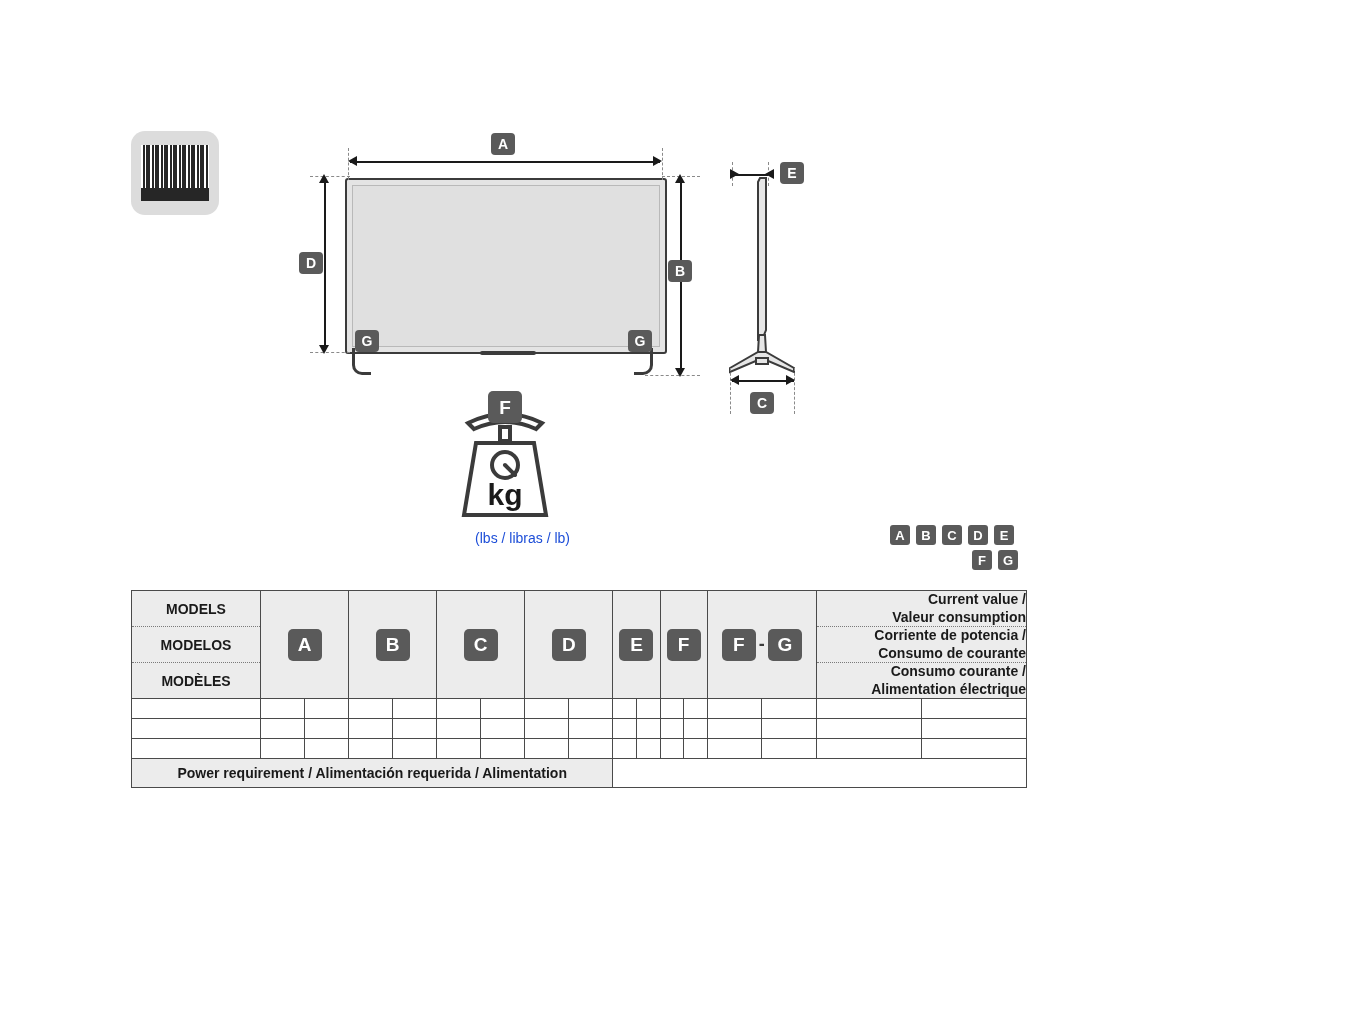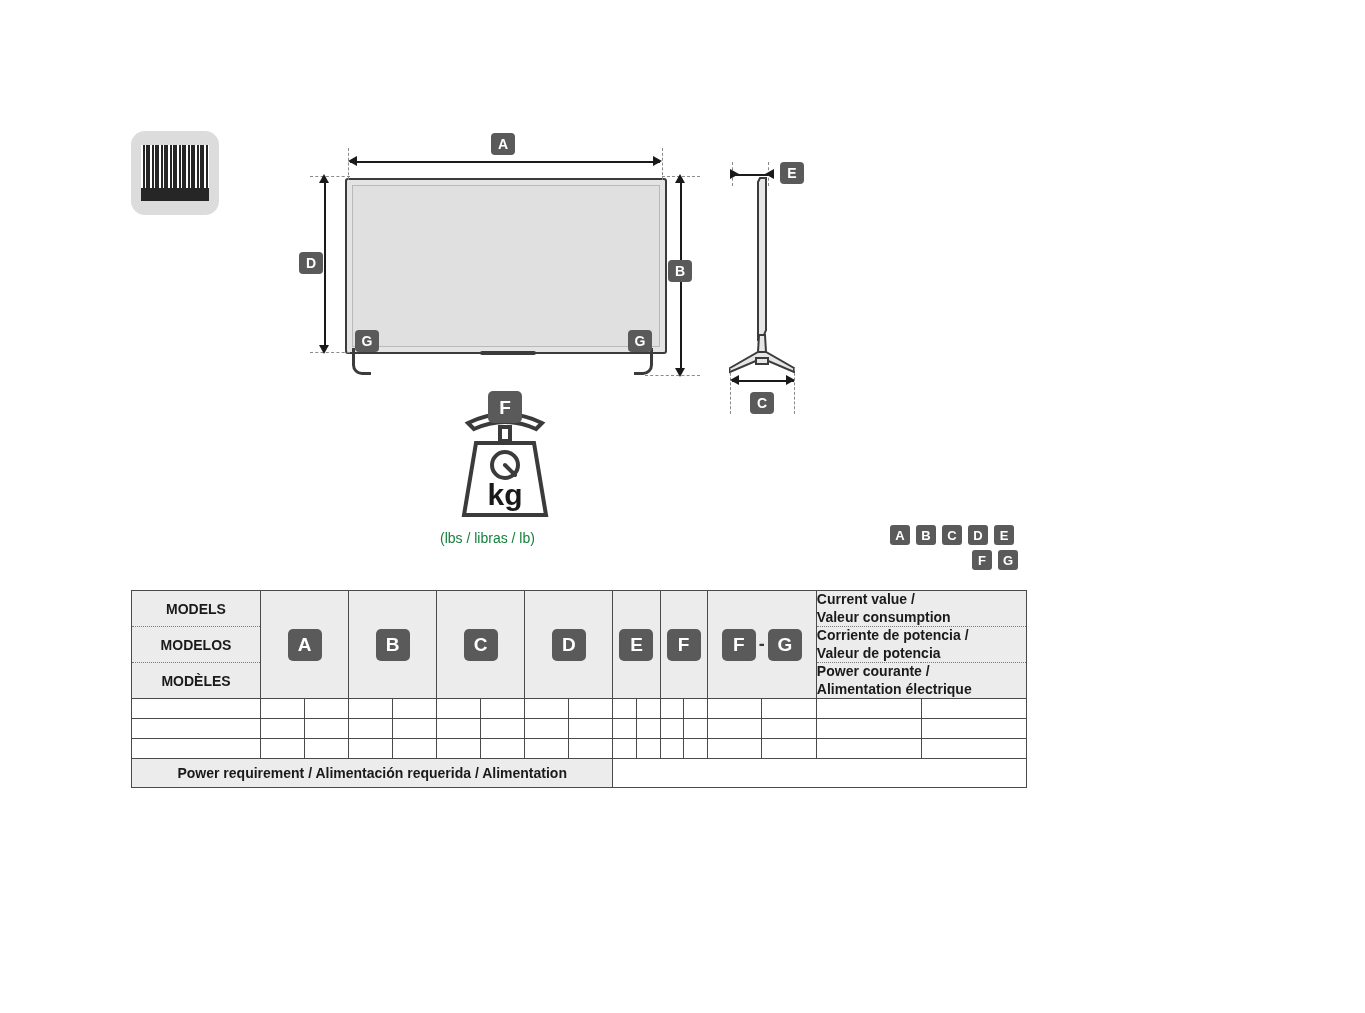--- a/index.html
+++ b/index.html
@@ -161,23 +161,23 @@
     left: 450px;
     top: 395px;
     width: 110px;
     height: 160px;
   }
   #scale-caption {
     position: absolute;
     left: 440px;
     top: 530px;
     width: 130px;
-    text-align: left;
+    text-align: right;
     font-size: 14px;
-    color: #15803d;
+    color: #1d4ed8;
     font-family: "Liberation Sans", sans-serif;
   }
 
   
   #legend-cluster {
     position: absolute;
     left: 890px;
     top: 525px;
     width: 150px;
   }
@@ -211,21 +211,21 @@
   }
   .hdr-dotted-b { border-bottom: 1px dotted #7a7a7a !important; }
   .hdr-dotted-t { border-top: 1px dotted #7a7a7a !important; }
   .col-badge {
     background: #ececec;
     text-align: center;
     vertical-align: middle;
   }
   .cur-cell {
     background: #ececec;
-    text-align: left;
+    text-align: right;
     font-weight: bold;
     font-size: 14px;
     height: 32px;
     line-height: 1.25;
     padding: 2px 4px;
   }
   .data-row td { height: 19px; background: #ffffff; }
   .model-cell { width: 128px; }
   .power-row .pw-label {
     background: #ececec;
@@ -400,28 +400,28 @@
       <td class="cur-cell hdr-dotted-b" colspan="2">
         <div>Current value /</div>
         <div>Valeur consumption</div>
       </td>
     </tr>
 
     <tr>
       <td class="hdr-label hdr-dotted-b hdr-dotted-t">MODELOS</td>
       <td class="cur-cell hdr-dotted-b hdr-dotted-t" colspan="2">
         <div>Corriente de potencia /</div>
-        <div>Valeur de potencia</div>
+        <div>Consumo de courante</div>
       </td>
     </tr>
 
     <tr>
       <td class="hdr-label hdr-dotted-t">MODÈLES</td>
       <td class="cur-cell hdr-dotted-t" colspan="2">
-        <div>Power courante /</div>
+        <div>Consumo courante /</div>
         <div>Alimentation électrique</div>
       </td>
     </tr>
 
     <tr class="data-row">
       <td class="model-cell"></td>
       <td></td>
       <td></td>
       <td></td>
       <td></td>

